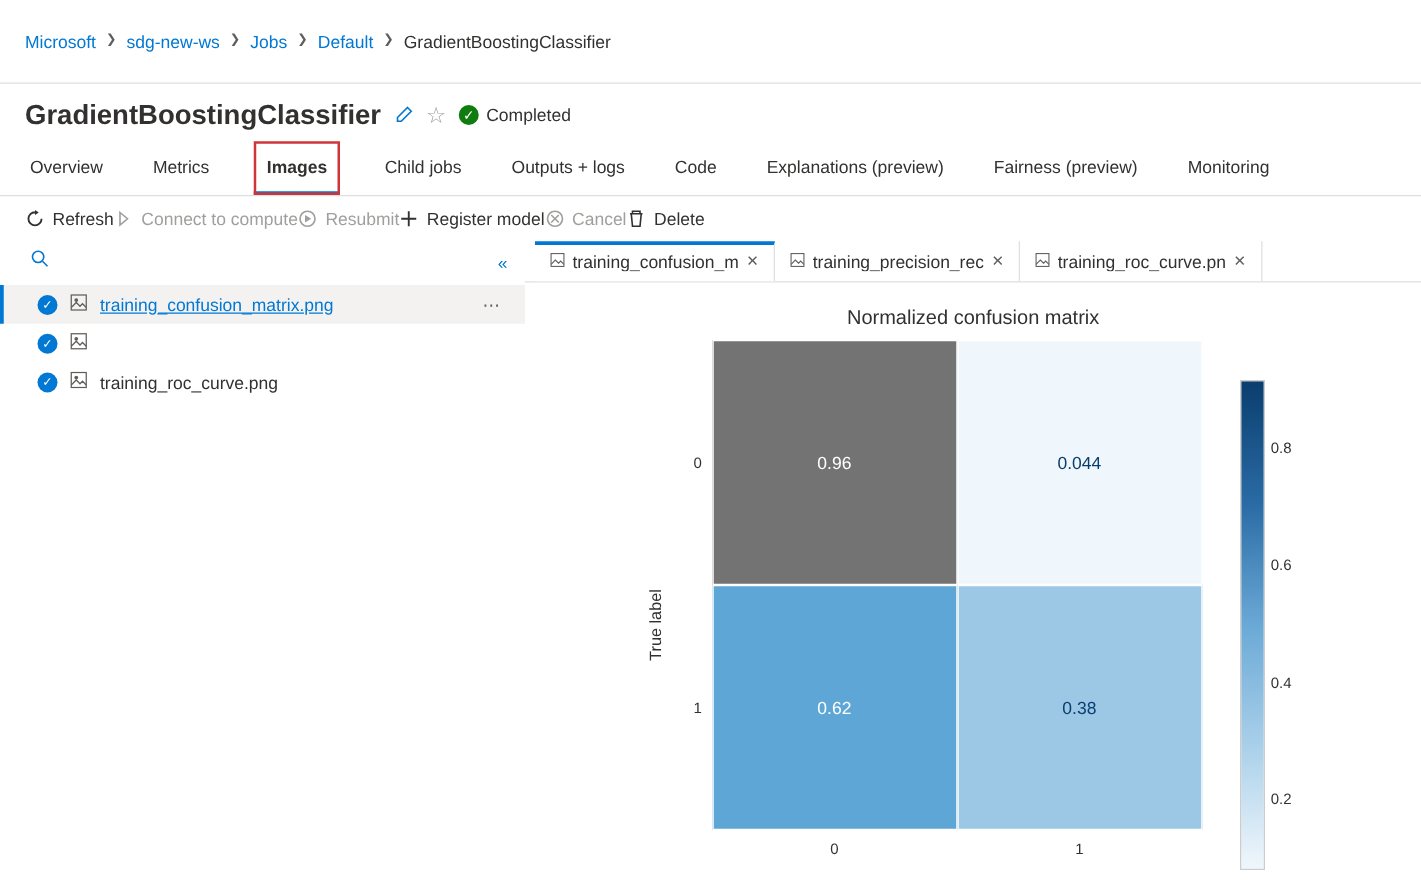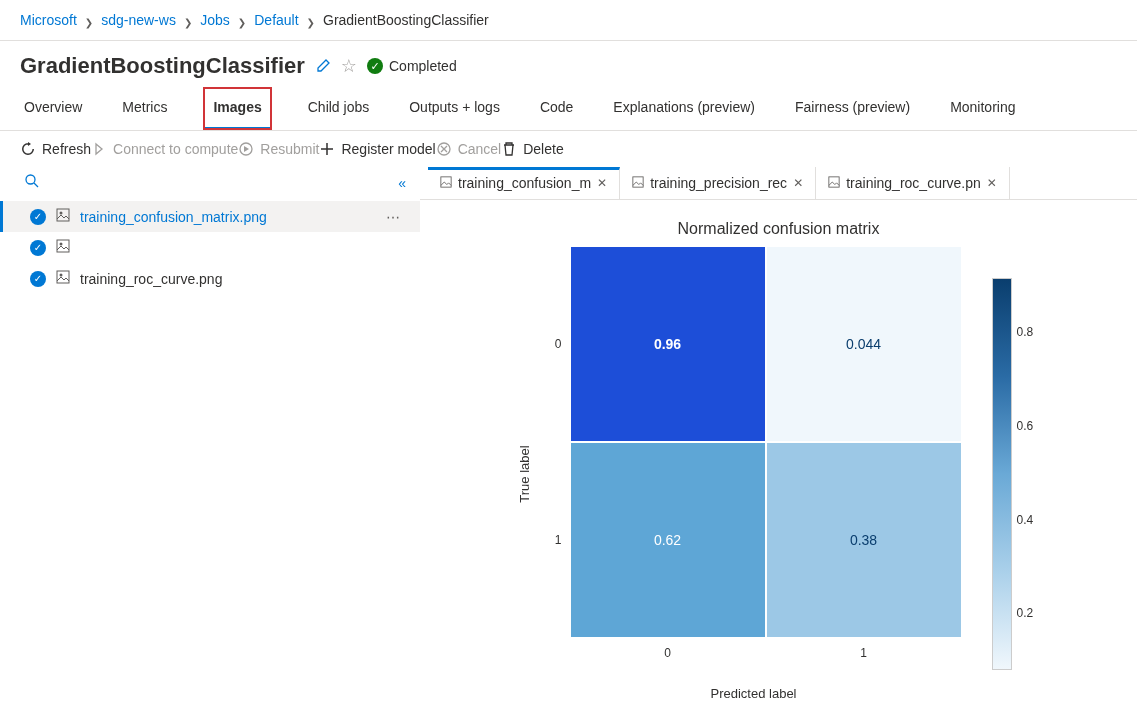--- a/index.html
+++ b/index.html
@@ -1,17 +1,17 @@
 <!DOCTYPE html>
 <html><head>
 <meta charset="utf-8">
 <style>
 * { box-sizing: border-box; margin: 0; padding: 0; }
 body { font-family: "Segoe UI", -apple-system, sans-serif; font-size: 14px; color: #323130; background: #fff; width: 1137px; }
-.breadcrumb { padding: 12px 20px; border-bottom: 1px solid #e1dfdd; display: flex; align-items: flex-end; gap: 8px; }
+.breadcrumb { padding: 25px 20px; border-bottom: 1px solid #e1dfdd; display: flex; align-items: flex-start; gap: 8px; }
 .breadcrumb a { color: #0078d4; text-decoration: none; }
 .breadcrumb .chev { color: #605e5c; font-size: 10px; }
 .breadcrumb .current { color: #323130; }
 .title-row { padding: 12px 20px 8px; display: flex; align-items: center; gap: 10px; }
 .title-row h1 { font-size: 22px; font-weight: 600; }
 .icon-btn { cursor: pointer; display: inline-flex; align-items: center; }
 .star { color: #a19f9d; font-size: 18px; }
 .status-badge { display: flex; align-items: center; gap: 6px; }
 .status-check { width: 16px; height: 16px; border-radius: 50%; background: #107c10; color: #fff; display: flex; align-items: center; justify-content: center; font-size: 11px; }
 .tabs { padding: 0 20px; border-bottom: 1px solid #e1dfdd; display: flex; gap: 32px; }
@@ -23,42 +23,42 @@
 .toolbar-btn.disabled { color: #a19f9d; cursor: default; }
 .toolbar-btn svg { width: 16px; height: 16px; }
 .main-area { display: flex; }
 .sidebar { width: 420px; border-right: none; }
 .sidebar-head { display: flex; align-items: center; justify-content: space-between; padding: 6px 14px 8px 24px; }
 .search-icon { color: #0078d4; font-size: 16px; }
 .collapse-icon { color: #0078d4; font-size: 14px; }
 .file-list { }
 .file-row { display: flex; align-items: center; padding: 7px 12px 7px 30px; gap: 10px; cursor: pointer; }
 .file-row.selected { background: #f3f2f1; border-left: 3px solid #0078d4; padding-left: 27px; }
-.file-row.selected .filename { color: #0078d4; }
+.file-row.selected .filename { color: #0078d4; text-decoration: underline; }
 .blue-dot { width: 16px; height: 16px; border-radius: 50%; background: #0078d4; color: #fff; display: flex; align-items: center; justify-content: center; font-size: 10px; flex-shrink: 0; }
 .file-icon { color: #605e5c; }
 .filename { flex: 1; }
 .more-icon { color: #605e5c; padding: 0 8px; }
 .content { flex: 1; }
 .file-tabs { display: flex; border-bottom: 1px solid #e1dfdd; padding-left: 8px; }
 .file-tab { display: flex; align-items: center; gap: 6px; padding: 8px 12px; cursor: pointer; border-right: 1px solid #e1dfdd; max-width: 200px; }
 .file-tab.active { border-top: 3px solid #0078d4; padding-top: 5px; background: #fff; }
 .file-tab .close { color: #605e5c; font-size: 12px; }
 .file-tab .fname { white-space: nowrap; overflow: hidden; text-overflow: clip; }
 .chart-wrap { padding: 20px 40px; }
 .chart-title { text-align: center; font-size: 16px; margin-bottom: 8px; }
 .chart-body { display: flex; align-items: center; justify-content: center; gap: 30px; }
 .heatmap-area { position: relative; }
 .ylabel-rot { position: absolute; left: -50px; top: 50%; transform: translateY(-50%) rotate(-90deg); font-size: 13px; }
 .xlabel { text-align: center; font-size: 13px; margin-top: 24px; }
 .heatmap-grid { display: grid; grid-template-columns: 24px 196px 196px; grid-template-rows: 196px 196px 24px; }
 .ytick { display: flex; align-items: center; justify-content: flex-end; padding-right: 8px; font-size: 12px; }
 .xtick { display: flex; align-items: flex-start; justify-content: center; padding-top: 8px; font-size: 12px; }
 .cell { display: flex; align-items: center; justify-content: center; font-size: 14px; border: 1px solid #fff; }
-.cell.dark { background: #1d4ed8; color: #fff; font-weight: bold; }
+.cell.dark { background: #737373; color: #fff; }
 .cell.light { background: #f0f7fc; color: #0a3e6e; }
 .cell.med { background: #5ea6d6; color: #fff; }
 .cell.medlight { background: #9cc8e6; color: #0a3e6e; }
 .colorbar { width: 20px; height: 392px; position: relative; background: linear-gradient(to bottom, #0a3e6e, #2a6ba5, #6aa9d6, #aad0ea, #f0f7fc); border: 1px solid #ccc; }
 .cb-tick { position: absolute; left: 24px; font-size: 12px; white-space: nowrap; }
 </style>
 </head>
 <body>
 
 <div class="breadcrumb">

